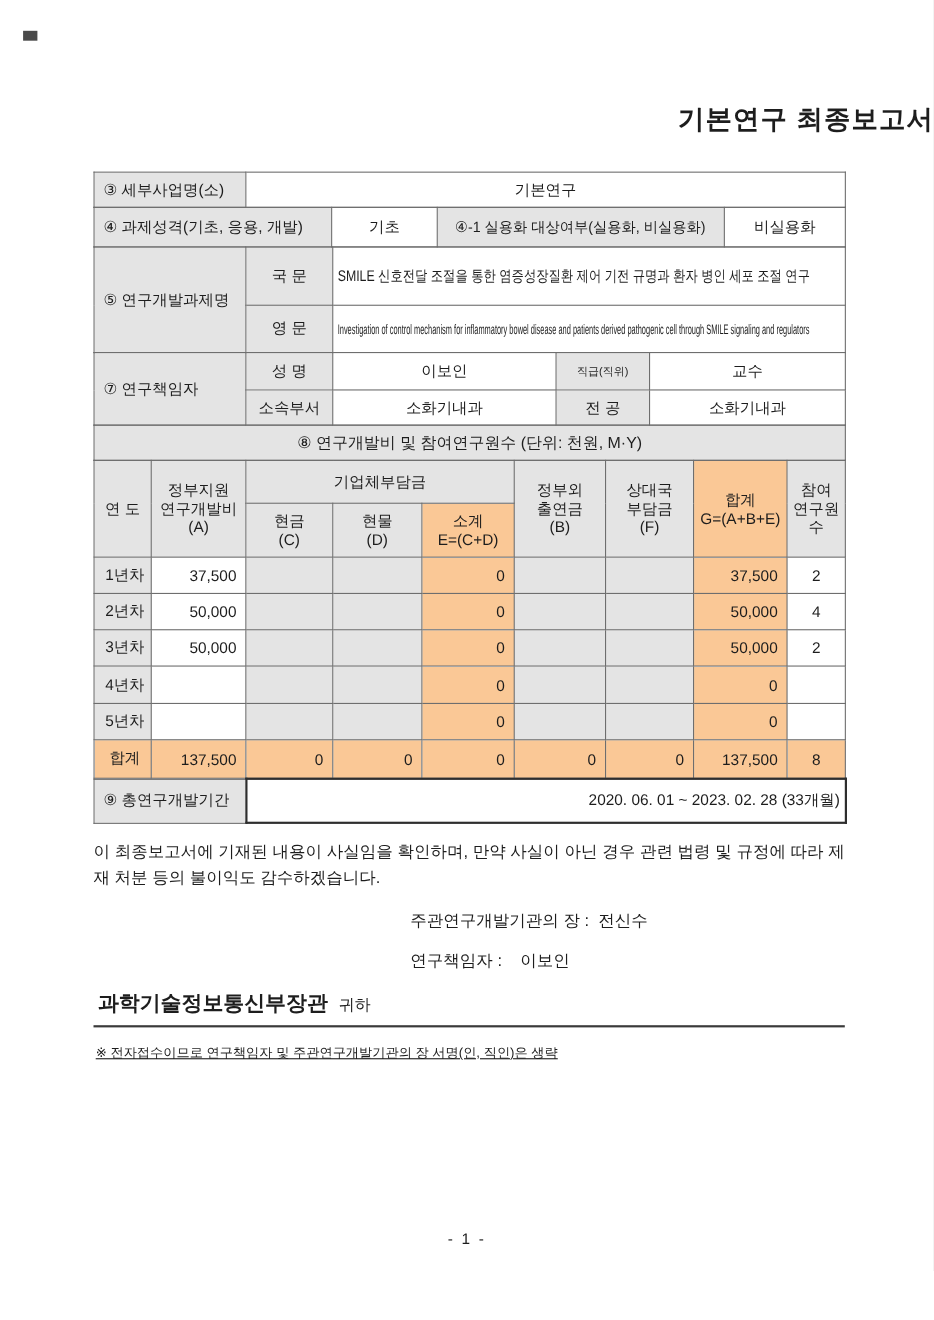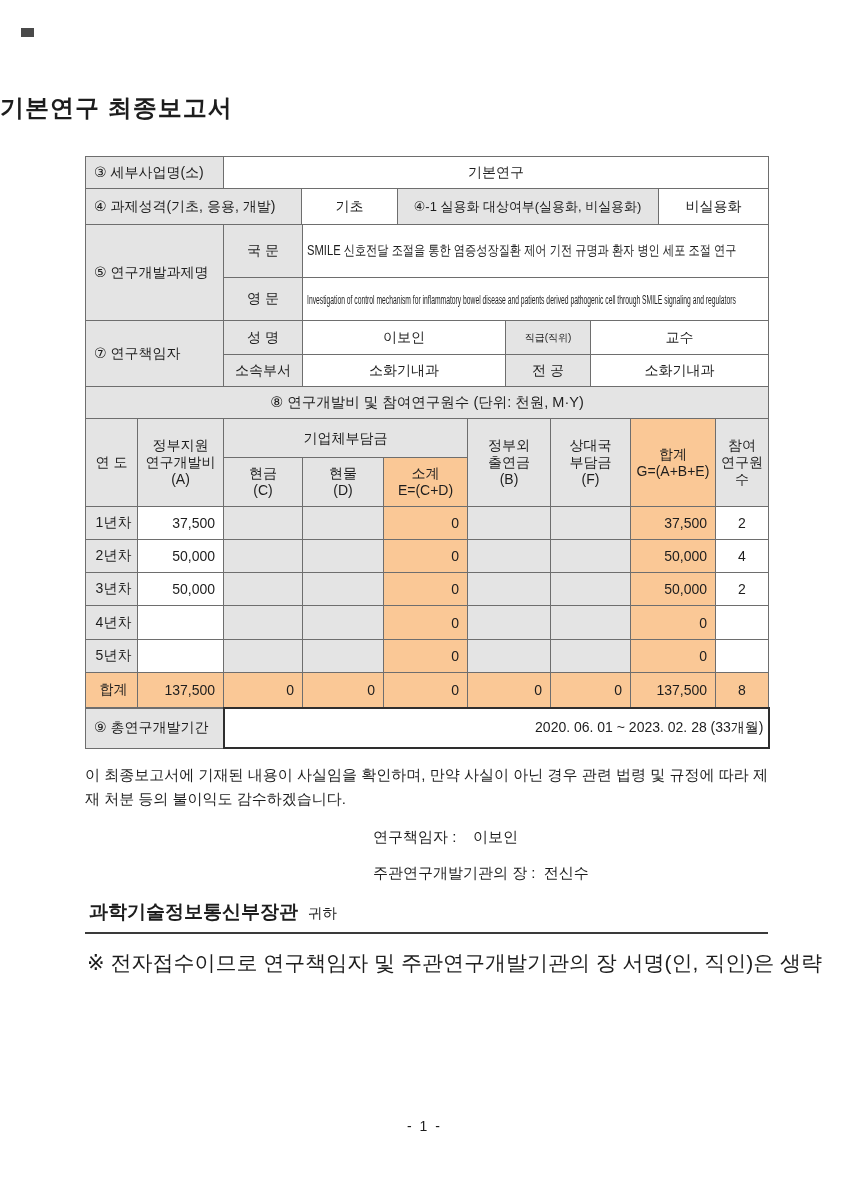--- a/index.html
+++ b/index.html
@@ -5,21 +5,21 @@
   html,body { margin:0; padding:0; background:#888; }
   .sheet {
     position:relative; width:849px; height:1200px; margin:0 auto;
     background:#ffffff; overflow:hidden;
     font-family:"Liberation Sans","DejaVu Sans",sans-serif;
     color:#1d1d1d;
   }
   .artifact { position:absolute; left:21px; top:28px; width:13px; height:9px; background:#4a4a4a; }
   .doc-title {
     position:absolute; top:92px; left:0; width:100%;
-    text-align:left; font-size:24px; font-weight:700; letter-spacing:1px; margin:0;
+    text-align:right; font-size:24px; font-weight:700; letter-spacing:1px; margin:0;
   }
   .inner { position:absolute; left:85px; top:156px; width:683px; }
 
   table.t {
     border-collapse:collapse; table-layout:fixed; width:683px;
     margin-top:-1px;
   }
   table.t:first-child { margin-top:0; }
   .t td {
     border:1px solid #6e6e6e; overflow:hidden;
@@ -42,21 +42,21 @@
 
   .band td { text-align:center; font-size:14.5px; }
   .period-value { text-align:right; font-size:15px; border:2px solid #2e2e2e !important; }
 
   .statement { margin:14px 0 0 0; font-size:15px; line-height:24px; text-align:justify; }
   .date-line { margin:24px 0 0 310px; font-size:15px; white-space:pre; }
   .sign-line { margin:17px 0 0 288px; font-size:15px; white-space:pre; }
   .recipient { margin:16px 0 0 4px; font-size:19px; font-weight:600; }
   .recipient .suffix { font-size:14.5px; font-weight:400; margin-left:10px; }
   .rule { height:0; border-bottom:2px solid #3a3a3a; margin-top:7px; }
-  .note { margin:15px 0 0 2px; font-size:21px; white-space:pre; }
+  .note { margin:15px 0 0 2px; font-size:12px; white-space:pre;text-decoration:underline; }
   .pageno { position:absolute; top:1118px; left:0; width:100%; text-align:center; font-size:14px; letter-spacing:2px; }
 </style>
 </head>
 <body>
 
 <div class="sheet">
   <div class="artifact"></div>
 
   <h1 class="doc-title">기본연구 최종보고서</h1>
 
@@ -264,22 +264,22 @@
         </colgroup>
       <tbody>
           <tr style="height:40px">
         <td class="gray lbl">⑨ 총연구개발기간</td>
         <td class="white period-value">2020. 06. 01 ~ 2023. 02. 28 (33개월)</td>
       </tr>
     </tbody>
       </table>
 
     <p class="statement">이 최종보고서에 기재된 내용이 사실임을 확인하며, 만약 사실이 아닌 경우 관련 법령 및 규정에 따라 제재 처분 등의 불이익도 감수하겠습니다.</p>
+    <p class="sign-line">주관연구개발기관의 장 :  전신수</p>
     <p class="sign-line">연구책임자 :    이보인</p>
-    <p class="sign-line">주관연구개발기관의 장 :  전신수</p>
     <p class="recipient">
       <span>과학기술정보통신부장관</span><span class="suffix">귀하</span>
     </p>
     <div class="rule"></div>
     <p class="note">※ 전자접수이므로 연구책임자 및 주관연구개발기관의 장 서명(인, 직인)은 생략</p>
   </div>
 
   <div class="pageno">- 1 -</div>
 </div>
 

